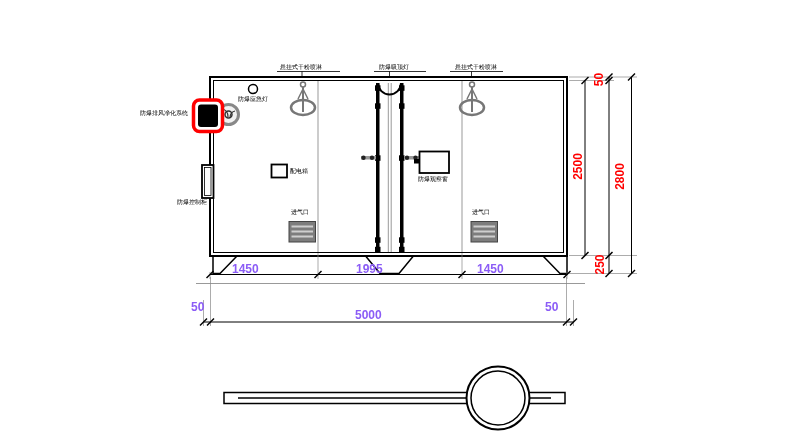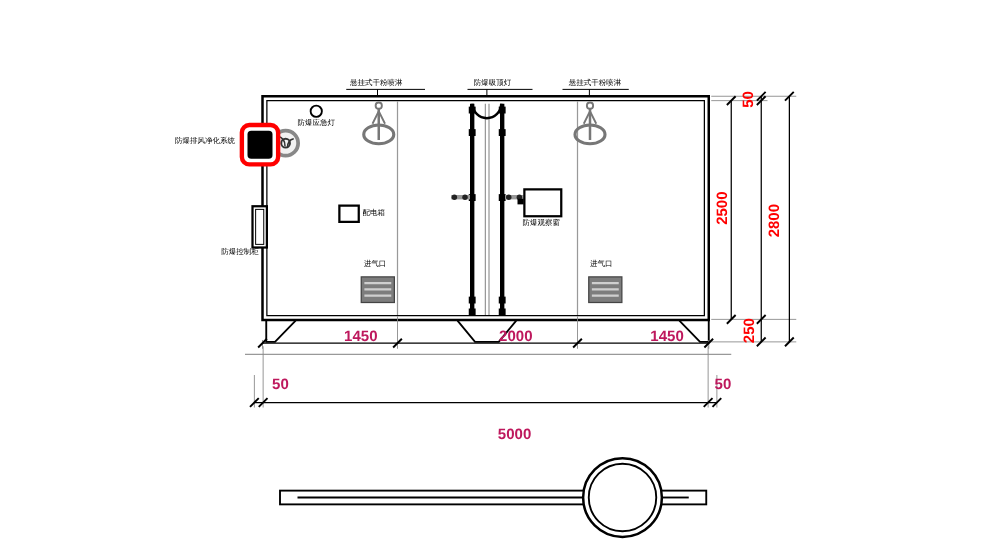--- a/index.html
+++ b/index.html
@@ -1,21 +1,21 @@
 <!DOCTYPE html>
 <html><head>
 <meta charset="utf-8">
 <style>
   html,body{margin:0;padding:0;background:#fff;}
   .stage{position:relative;width:800px;height:445px;background:#fff;overflow:hidden;
          font-family:"Liberation Sans",sans-serif;}
   .stage svg{position:absolute;left:0;top:0;}
   .lbl{position:absolute;font-size:6px;line-height:1.15;color:#000;white-space:nowrap;
        font-family:"DejaVu Sans",sans-serif;}
-  .dim{position:absolute;font-weight:bold;font-size:12px;color:#be185d;text-align:right;
+  .dim{position:absolute;font-weight:bold;font-size:12px;color:#8b5cf6;text-align:left;
        white-space:nowrap;font-family:"Liberation Sans",sans-serif;}
   .dim-rot{position:absolute;width:44px;height:13px;font-weight:bold;font-size:12px;color:#ff0000;
        text-align:center;transform:rotate(-90deg);transform-origin:center;white-space:nowrap;
        font-family:"Liberation Sans",sans-serif;}
   .title{position:absolute;left:308px;top:357px;font-size:24px;letter-spacing:3px;color:#111;
        font-family:"Liberation Serif",serif;white-space:nowrap;}
 </style>
 </head>
 <body>
 
@@ -174,24 +174,24 @@
   <div class="lbl" style="left:455px;top:64px;">悬挂式干粉喷淋</div>
   <div class="lbl" style="left:238px;top:96px;">防爆应急灯</div>
   <div class="lbl" style="left:140px;top:110px;">防爆排风净化系统</div>
   <div class="lbl" style="left:177px;top:199px;">防爆控制柜</div>
   <div class="lbl" style="left:290px;top:168px;">配电箱</div>
   <div class="lbl" style="left:418px;top:176px;">防爆观察窗</div>
   <div class="lbl" style="left:291px;top:209px;">进气口</div>
   <div class="lbl" style="left:472px;top:209px;">进气口</div>
 
   <div class="dim" style="left:232px;top:262px;width:70px;">1450</div>
-  <div class="dim" style="left:356px;top:262px;width:70px;">2000</div>
+  <div class="dim" style="left:356px;top:262px;width:70px;">1995</div>
   <div class="dim" style="left:477px;top:262px;width:70px;">1450</div>
   <div class="dim" style="left:191px;top:300px;width:40px;">50</div>
-  <div class="dim" style="left:355px;top:308px;width:70px;margin-top:32px;">5000</div>
+  <div class="dim" style="left:355px;top:308px;width:70px;">5000</div>
   <div class="dim" style="left:545px;top:300px;width:40px;">50</div>
   <div class="dim-rot" style="left:555px;top:160px;">2500</div>
   <div class="dim-rot" style="left:576px;top:73px;">50</div>
   <div class="dim-rot" style="left:597px;top:170px;">2800</div>
   <div class="dim-rot" style="left:577px;top:258px;">250</div>
 
 
 </div>
 
 </body></html>

